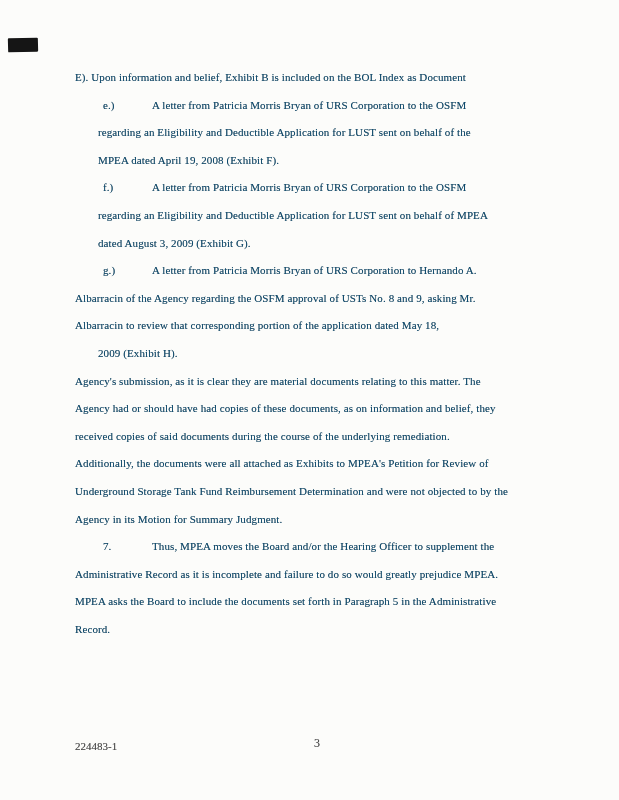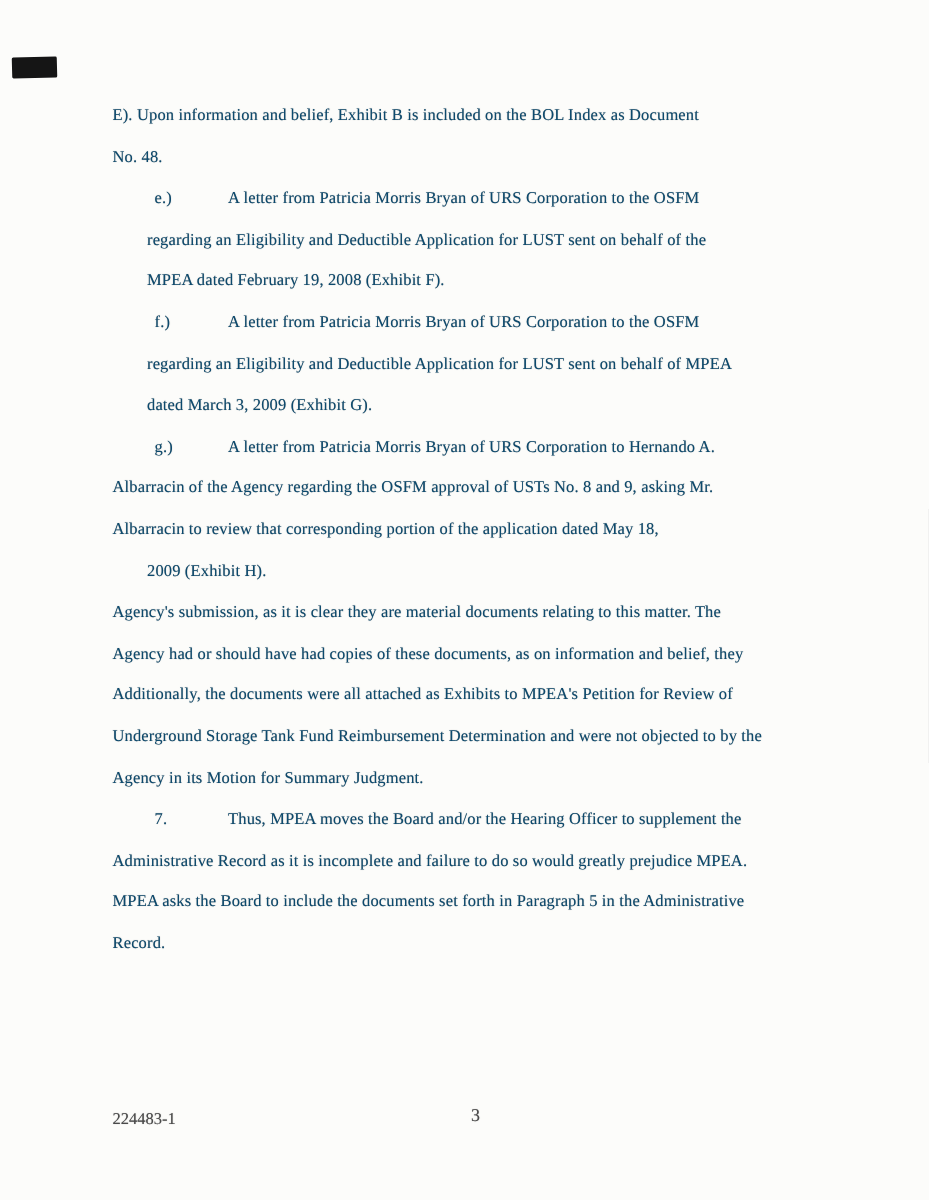--- a/index.html
+++ b/index.html
@@ -77,33 +77,33 @@
 </style>
 </head>
 <body>
 
 <div class="page">
 
   <div class="scan-mark"></div>
 
   <div class="text-block">
       <div class="line indent-0"><span>E).  Upon information and belief, Exhibit B is included on the BOL Index as Document</span></div>
-      <div class="line indent-0"><span>No. 48.</span></div>
       <div class="line has-marker"><span class="marker">e.)</span><span>A letter from Patricia Morris Bryan of URS Corporation to the OSFM</span></div>
       <div class="line indent-1"><span>regarding an Eligibility and Deductible Application for LUST sent on behalf of the</span></div>
-      <div class="line indent-1"><span>MPEA dated February 19, 2008 (Exhibit F).</span></div>
+      <div class="line indent-1"><span>MPEA dated April 19, 2008 (Exhibit F).</span></div>
       <div class="line has-marker"><span class="marker">f.)</span><span>A letter from Patricia Morris Bryan of URS Corporation to the OSFM</span></div>
       <div class="line indent-1"><span>regarding an Eligibility and Deductible Application for LUST sent on behalf of MPEA</span></div>
-      <div class="line indent-1"><span>dated March 3, 2009 (Exhibit G).</span></div>
+      <div class="line indent-1"><span>dated August 3, 2009 (Exhibit G).</span></div>
       <div class="line has-marker"><span class="marker">g.)</span><span>A letter from Patricia Morris Bryan of URS Corporation to Hernando A.</span></div>
       <div class="line indent-0"><span>Albarracin of the Agency regarding the OSFM approval of USTs No. 8 and 9, asking Mr.</span></div>
       <div class="line indent-0"><span>Albarracin to review that corresponding portion of the application dated May 18,</span></div>
       <div class="line indent-1"><span>2009 (Exhibit H).</span></div>
       <div class="line indent-0"><span>Agency's submission, as it is clear they are material documents relating to this matter.  The</span></div>
       <div class="line indent-0"><span>Agency had or should have had copies of these documents, as on information and belief, they</span></div>
+      <div class="line indent-0"><span>received copies of said documents during the course of the underlying remediation.</span></div>
       <div class="line indent-0"><span>Additionally, the documents were all attached as Exhibits to MPEA's Petition for Review of</span></div>
       <div class="line indent-0"><span>Underground Storage Tank Fund Reimbursement Determination and were not objected to by the</span></div>
       <div class="line indent-0"><span>Agency in its Motion for Summary Judgment.</span></div>
       <div class="line has-marker"><span class="marker">7.</span><span>Thus, MPEA moves the Board and/or the Hearing Officer to supplement the</span></div>
       <div class="line indent-0"><span>Administrative Record as it is incomplete and failure to do so would greatly prejudice MPEA.</span></div>
       <div class="line indent-0"><span>MPEA asks the Board to include the documents set forth in Paragraph 5 in the Administrative</span></div>
       <div class="line indent-0"><span>Record.</span></div>
     </div>
 
   <div class="footer">

